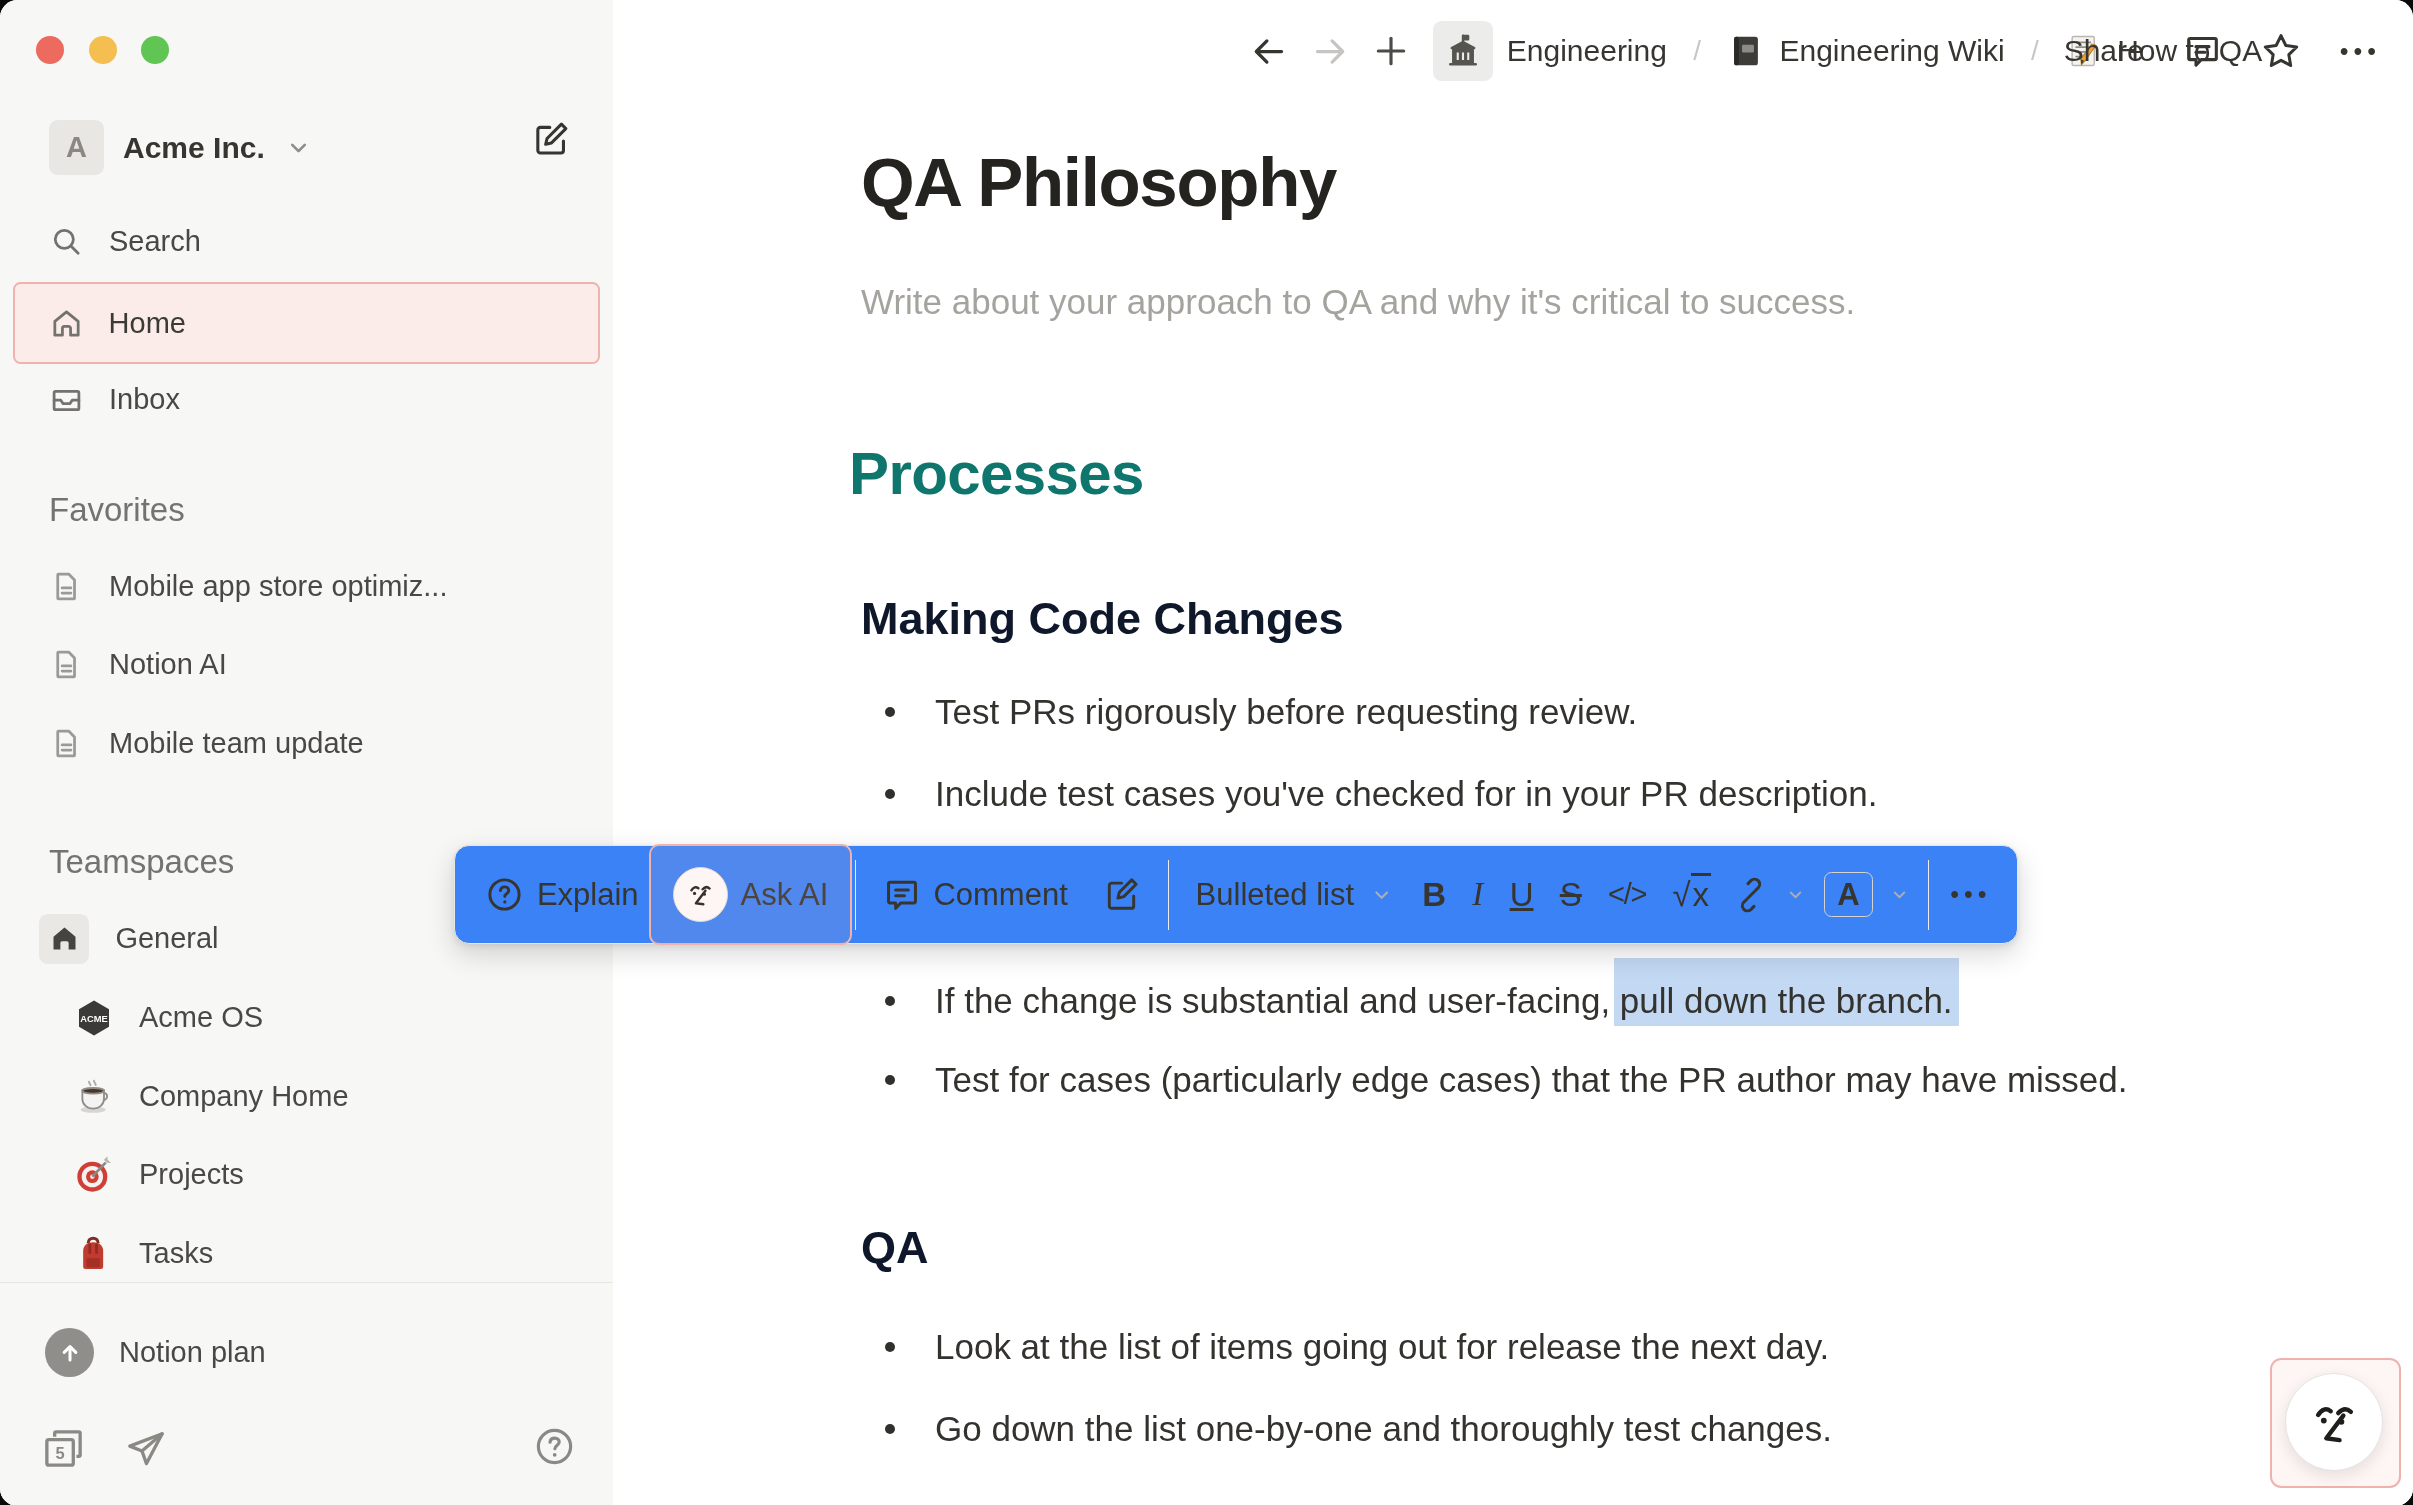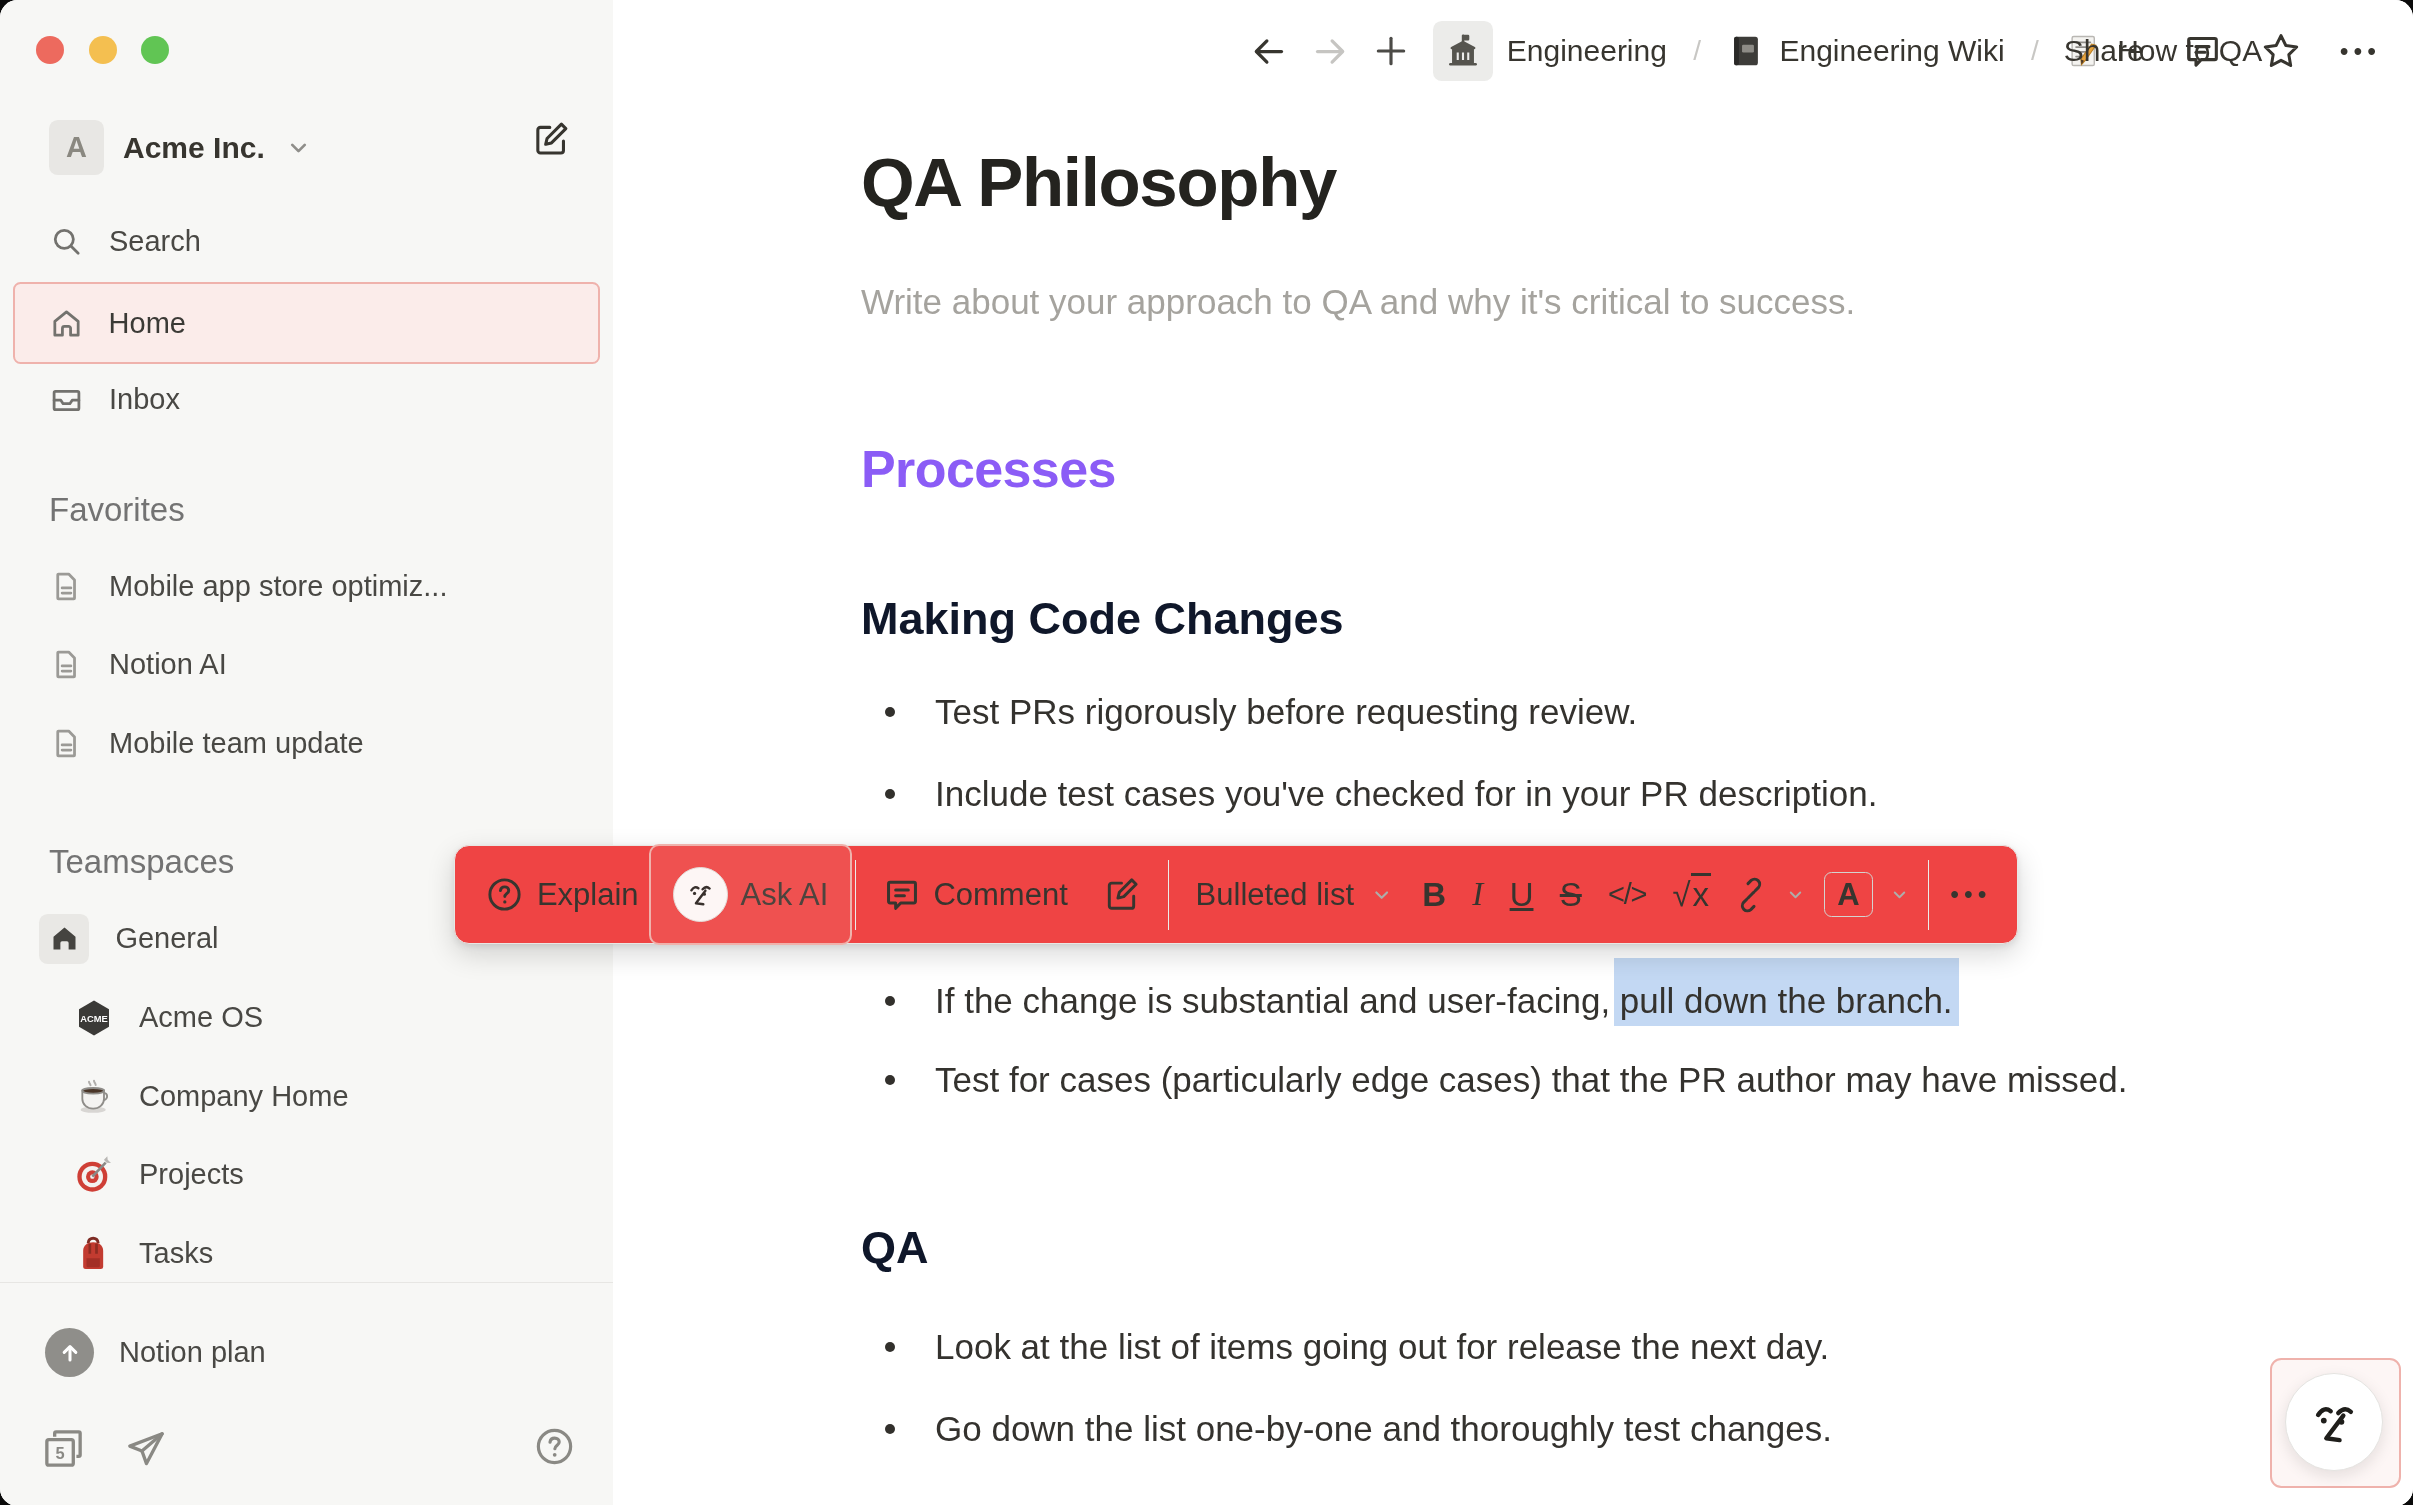--- a/index.html
+++ b/index.html
@@ -47,34 +47,34 @@
   .crumb-sep{color:#c8c7c4;font-size:28px;padding:0 3.8px;}
   .bld-box{width:60px;height:60px;border-radius:8.8px;background:#ececea;display:flex;align-items:center;justify-content:center;}
   .topbar-right{position:absolute;right:33px;top:0;height:102px;display:flex;align-items:center;gap:39px;color:#37352f;font-size:30px;}
   .dots{font-size:25px;letter-spacing:5px;color:#37352f;}
 
   
   .main{position:absolute;left:613px;top:0;width:1801px;height:1506px;background:#fff;}
   .abs{position:absolute;}
   .title{left:248px;top:143px;font-size:69px;font-weight:bold;color:#24231f;letter-spacing:-1.3px;}
   .subtitle{left:248px;top:282px;font-size:35px;color:#a5a39e;white-space:nowrap;}
-  .h1{left:248px;top:439px;font-size:52px;font-weight:bold;color:#8b5cf6;letter-spacing:-0.6px;}
+  .h1{left:236px;top:439px;font-size:60px;font-weight:bold;color:#0f766e;letter-spacing:-0.6px;}
   .h2{font-size:45px;font-weight:bold;color:#0f172a;}
   .h2a{left:248px;top:593px;}
   .h2b{left:248px;top:1222px;}
   .bullet{position:absolute;left:272px;display:flex;}
   .dot{width:10px;height:10px;border-radius:50%;background:#32302c;margin:25px 40px 0 0;flex:none;}
   .btext{font-size:35px;line-height:60px;color:#34322e;width:1276px;}
   .b1{top:682px;} .b2{top:764px;} .b3{top:971px;} .b4{top:1050px;}
   .b5{top:1317px;} .b6{top:1399px;}
   .hl{background:var(--sel);padding:22.6px 6.3px 6.3px 6.3px;margin:0 -6.3px;}
   .obscured-dash{position:absolute;left:447px;top:938px;width:11.3px;height:3.8px;background:#46443f;border-radius:1.9px;}
 
   
-  .toolbar{position:absolute;left:454px;top:845px;height:97px;background:#ef4444;
+  .toolbar{position:absolute;left:454px;top:845px;height:97px;background:#3b82f6;
            border:1.3px solid #e8e7e4;border-radius:15px;display:flex;align-items:center;
            padding:0 16.3px;gap:6.3px;box-shadow:0 10px 28px rgba(15,15,15,.16),0 2.5px 6.3px rgba(15,15,15,.08);
            font-size:31px;color:#37352f;white-space:nowrap;z-index:5;}
   .tb{display:flex;align-items:center;gap:12.6px;padding:0 14px;height:68px;border-radius:8.8px;}
   .tb-askai{position:relative;}
   .pink-ann{position:absolute;inset:-16.3px -10px;border:2.5px solid var(--annb);background:var(--annf);border-radius:10px;pointer-events:none;}
   .tdiv{width:1.3px;height:70px;background:#ececea;margin:0 6.3px;flex:none;}
   .fmt{font-size:33px;padding:0 10px;}
   .fmt-b{font-weight:bold;}
   .fmt-i{font-family:"Liberation Serif","DejaVu Serif",serif;font-style:italic;}

